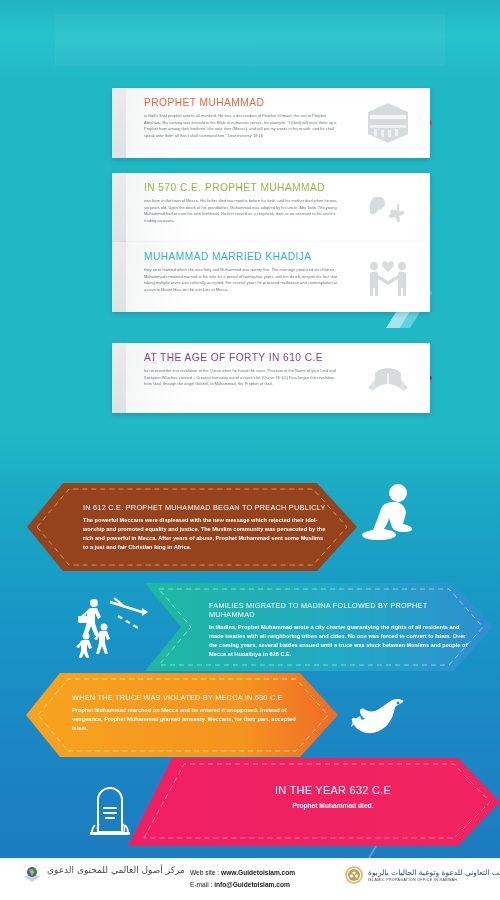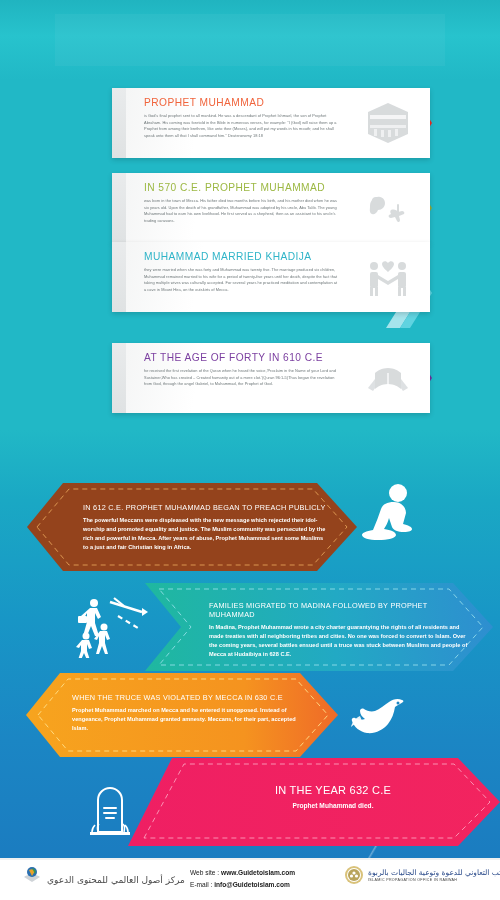--- a/index.html
+++ b/index.html
@@ -101,21 +101,21 @@
   #ic-dove{left:340px;top:690px;width:68px;height:58px;}
   #ic-tomb{left:78px;top:778px;width:64px;height:62px;}
   
   .footer{
     position:absolute;left:0;bottom:0;width:500px;height:42px;
     background:#ffffff;
   }
   .footer .topline{
     position:absolute;left:0;top:0;width:500px;height:2px;background:#f0f1f1;
   }
-  .f-left{position:absolute;left:22px;top:7px;display:flex;align-items:flex-end;gap:5px;}
+  .f-left{position:absolute;left:22px;top:7px;display:flex;align-items:flex-start;gap:5px;}
   .f-left .badge{width:20px;height:20px;}
   .f-left .arabic{
     font-size:9px;color:#4a4a4a;font-family:"DejaVu Sans", sans-serif;
     direction:rtl;white-space:nowrap;letter-spacing:0;
   }
   .f-mid{position:absolute;left:190px;top:9px;}
   .f-mid div{font-size:6.6px;color:#1a1a1a;line-height:1.85;white-space:nowrap;}
   .f-mid b{font-weight:bold;}
   .f-right{position:absolute;left:344px;top:7px;display:flex;align-items:center;gap:4px;}
   .f-right .seal{width:20px;height:20px;}

